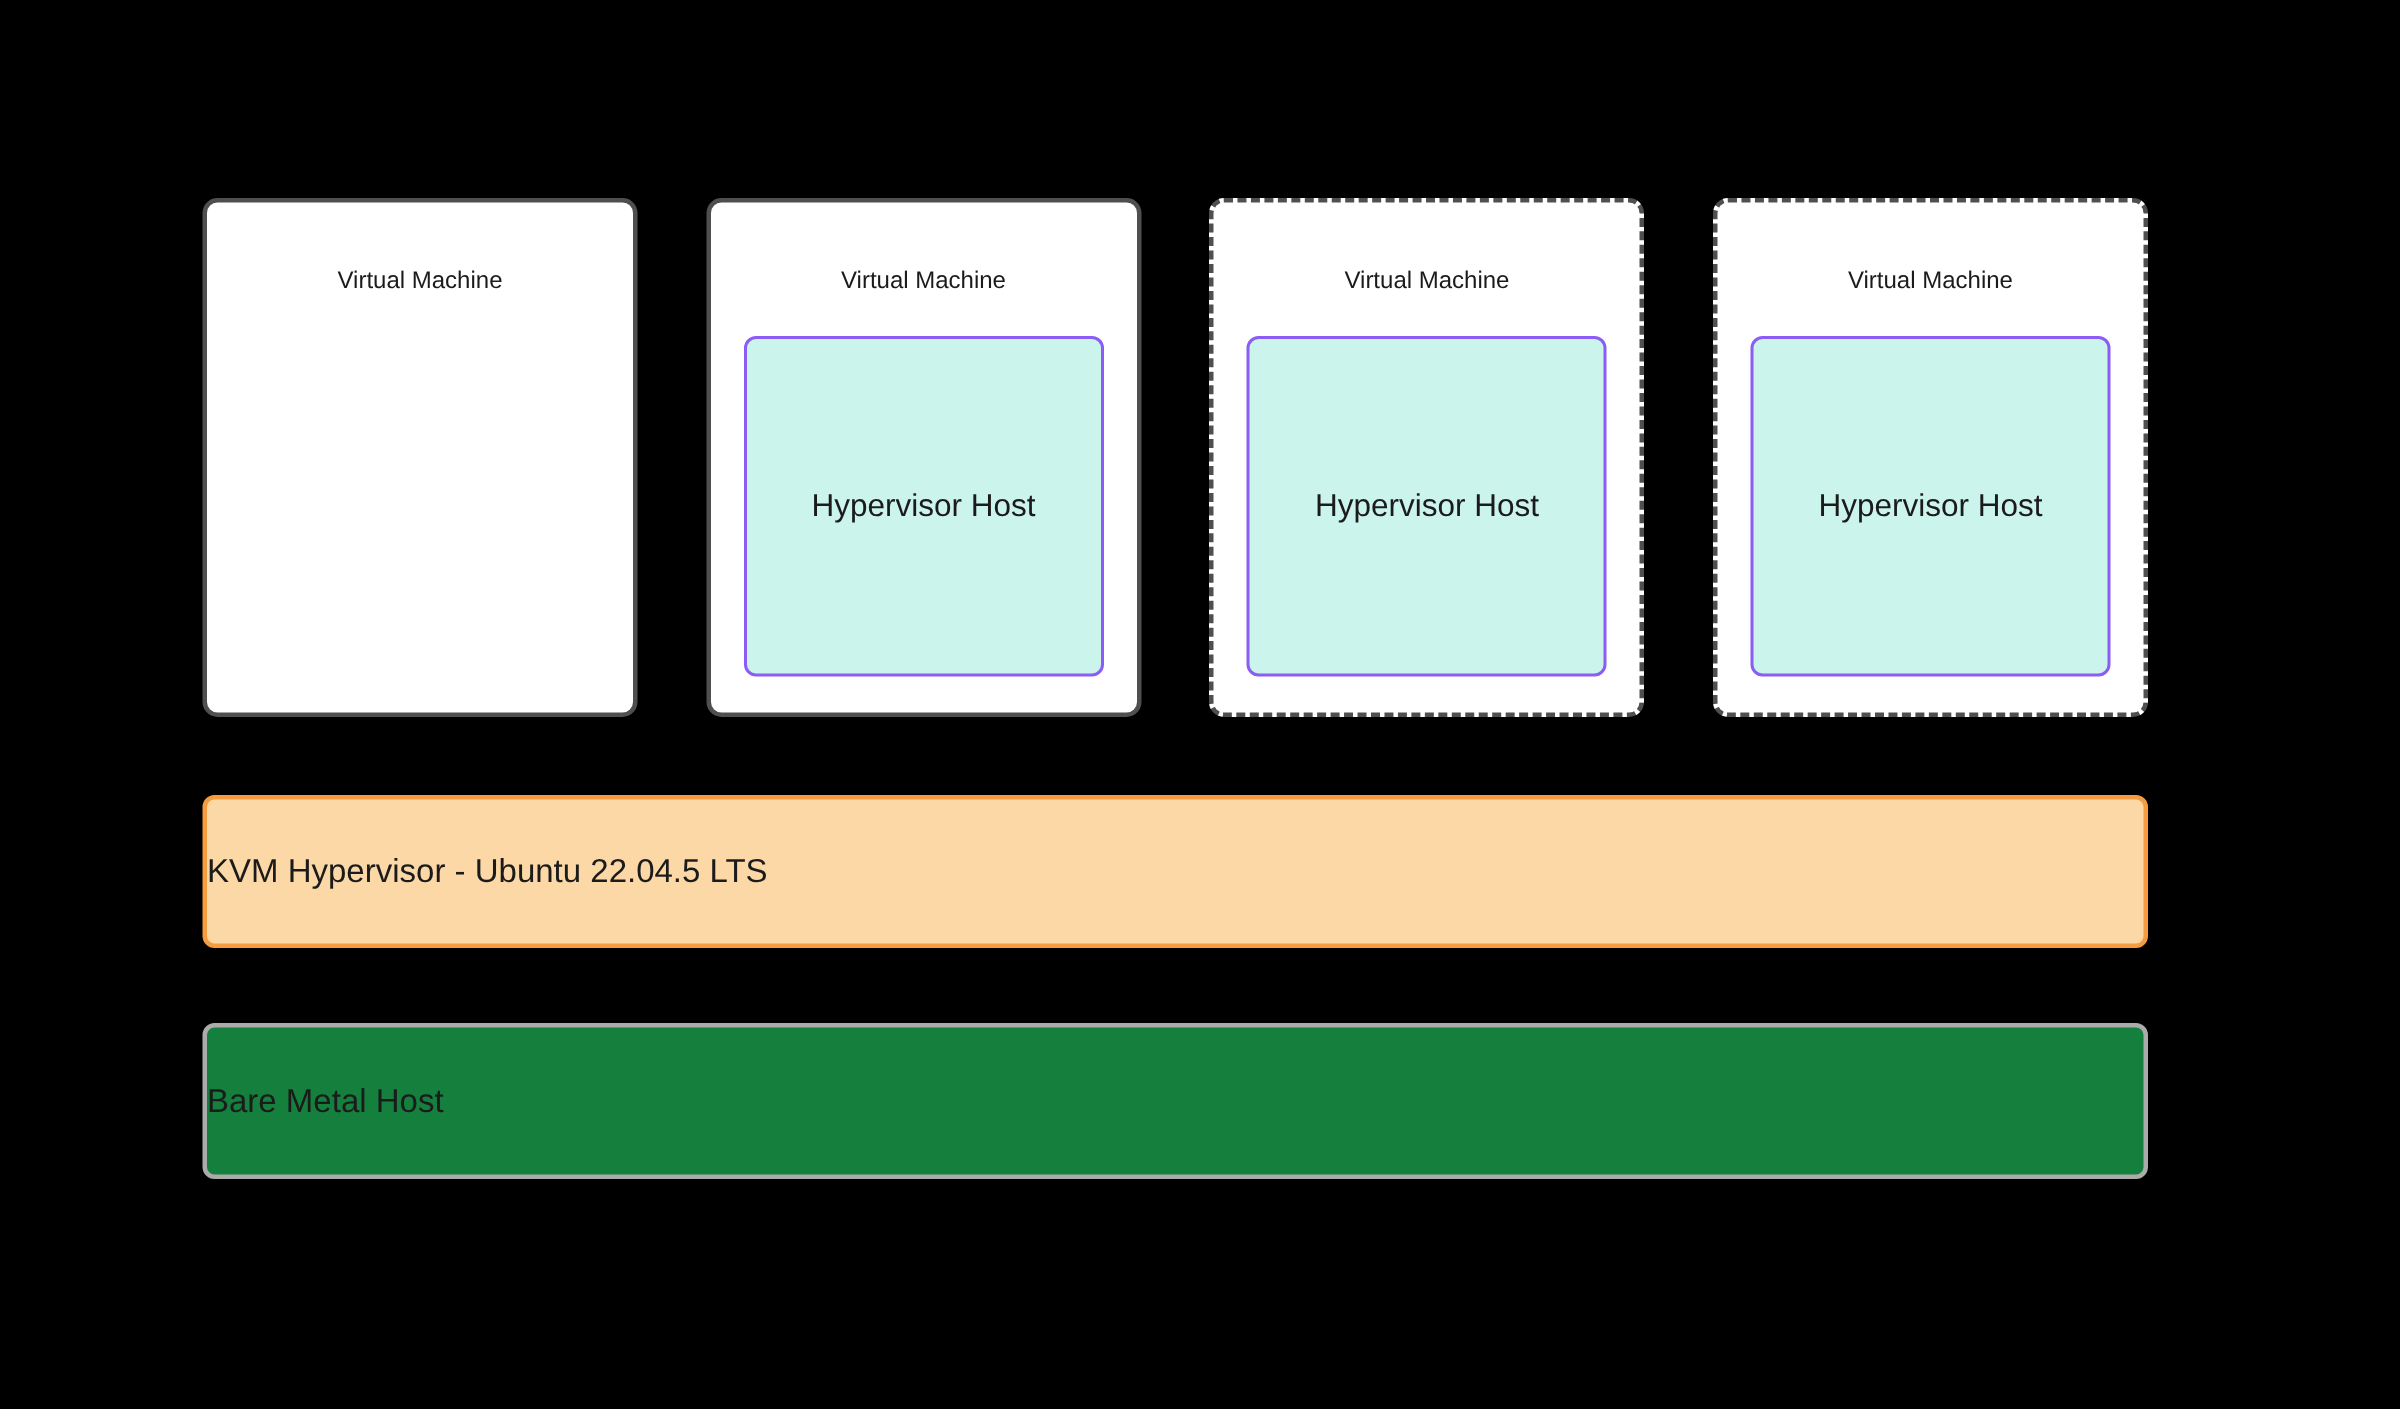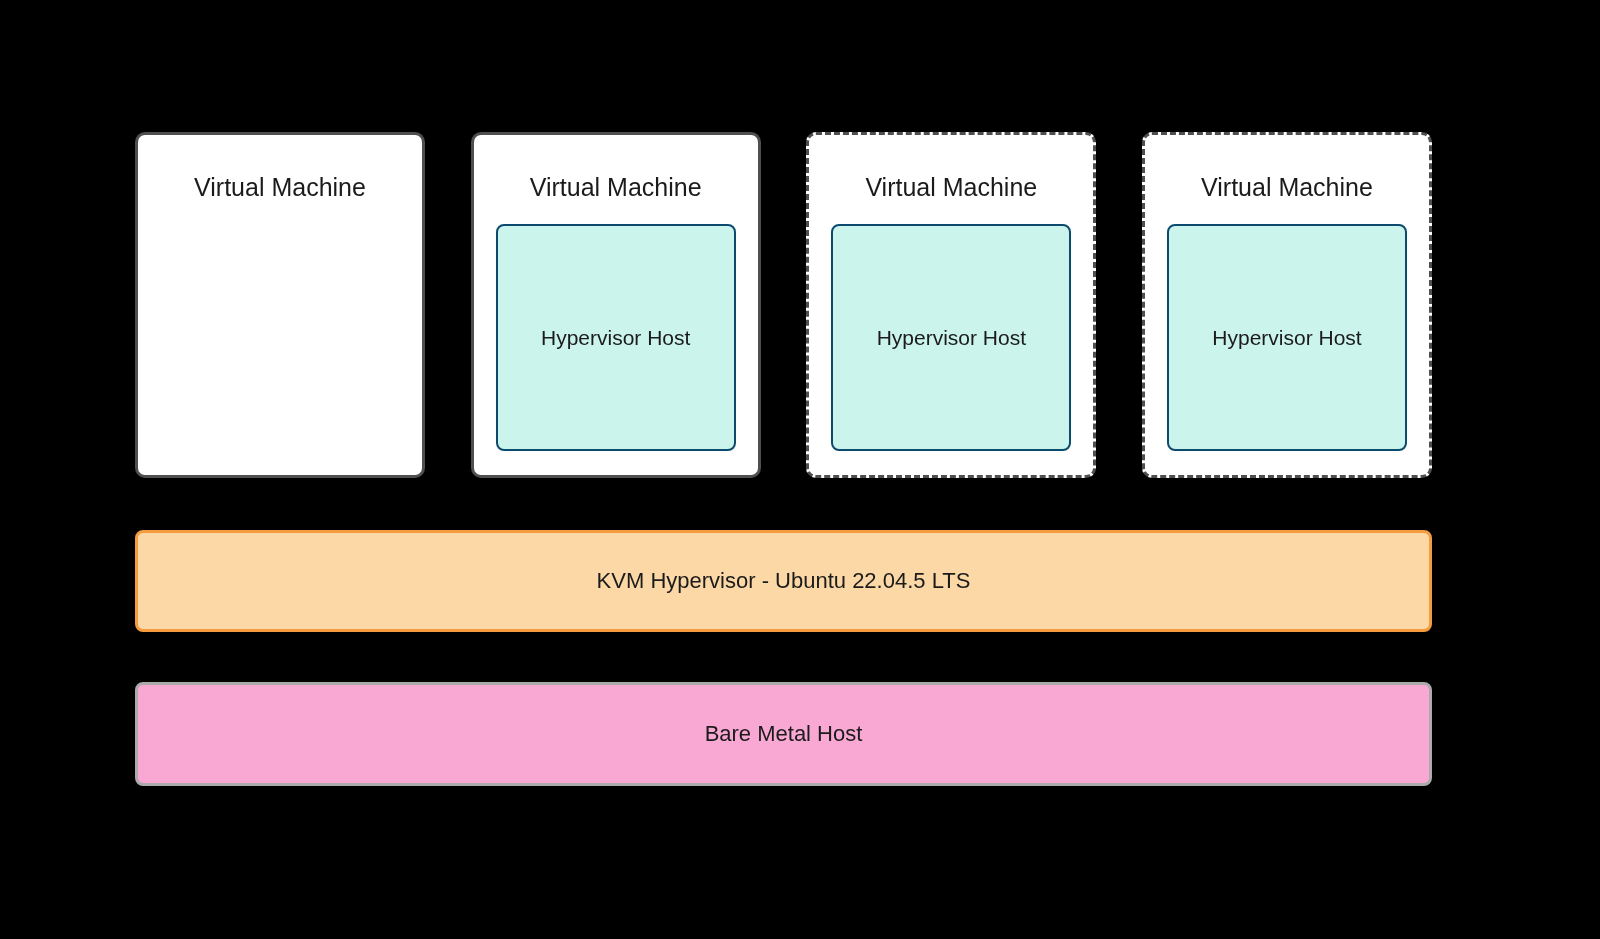--- a/index.html
+++ b/index.html
@@ -36,21 +36,21 @@
     border-radius: 10px;
     display: flex;
     flex-direction: column;
     align-items: center;
     padding: 24px 25px 24px 25px;
   }
   .vm-box.dashed {
     border-style: dashed;
   }
   .vm-title {
-    font-size: 25px;
+    font-size: 16px;
     line-height: 21px;
     margin-top: 18px;
     text-align: center;
     white-space: nowrap;
   }
   .inner-box {
     box-sizing: border-box;
     margin-top: 26px;
     width: 240px;
     flex: 1;
@@ -62,45 +62,45 @@
     font-size: 21px;
     line-height: 1.8;
     padding: 0 18px;
   }
   .inner-box.blue {
     background: #bcdcf8;
     border: 2px solid #2f96e8;
   }
   .inner-box.teal {
     background: #cbf4ec;
-    border: 2px solid #0c4a6e;
+    border: 2px solid #8b5cf6;
   }
 
   
   .bar {
     position: absolute;
     left: 135px;
     width: 1297px;
     box-sizing: border-box;
     border-radius: 8px;
     display: flex;
     align-items: center;
-    justify-content: center;
+    justify-content: flex-start;
     font-size: 22px;
   }
   .bar.orange {
     top: 530px;
     height: 102px;
     background: #fbd8a5;
     border: 3px solid #f59c40;
   }
   .bar.gray {
     top: 682px;
     height: 104px;
-    background: #f9a8d4;
+    background: #15803d;
     border: 3px solid #ababab;
   }
 </style>
 </head>
 <body>
 
 <div class="canvas">
 
   <div class="vms-row">
 

